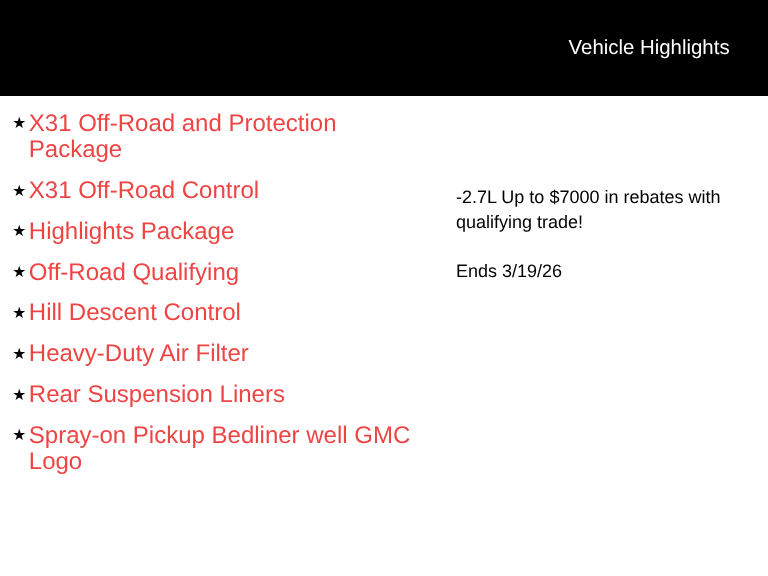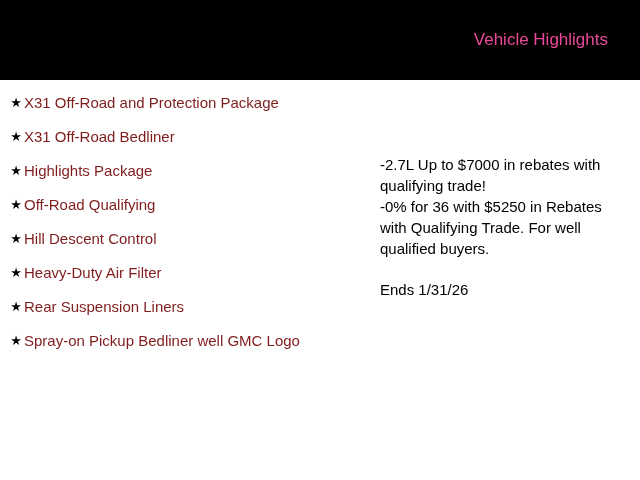--- a/index.html
+++ b/index.html
@@ -26,21 +26,21 @@
     left: 0;
     top: 0;
     width: 640px;
     height: 80px;
     background: #000000;
   }
   .header-title {
     position: absolute;
     right: 32px;
     top: 30px;
-    color: #ec4899;
+    color: #ffffff;
     font-size: 17px;
     line-height: 20px;
     white-space: nowrap;
   }
   .content {
     position: absolute;
     left: 0;
     top: 80px;
     width: 640px;
     height: 400px;
@@ -62,23 +62,23 @@
   .hl-bullet {
     flex: 0 0 auto;
     width: 16px;
     font-size: 13px;
     line-height: 22px;
     text-align: center;
     color: #000000;
   }
   .hl-text {
     flex: 1 1 auto;
-    font-size: 15px;
+    font-size: 20px;
     line-height: 22px;
-    color: #7f1d1d;
+    color: #ef4444;
   }
   .offers {
     position: absolute;
     left: 380px;
     top: 74px;
     width: 250px;
   }
   .offer-line {
     font-size: 15px;
     line-height: 21px;
@@ -104,21 +104,21 @@
 
     <div class="highlights">
 
       <div class="hl-item">
         <span class="hl-bullet">★</span>
         <span class="hl-text">X31 Off-Road and Protection Package</span>
       </div>
 
       <div class="hl-item">
         <span class="hl-bullet">★</span>
-        <span class="hl-text">X31 Off-Road Bedliner</span>
+        <span class="hl-text">X31 Off-Road Control</span>
       </div>
 
       <div class="hl-item">
         <span class="hl-bullet">★</span>
         <span class="hl-text">Highlights Package</span>
       </div>
 
       <div class="hl-item">
         <span class="hl-bullet">★</span>
         <span class="hl-text">Off-Road Qualifying</span>
@@ -141,18 +141,17 @@
 
       <div class="hl-item">
         <span class="hl-bullet">★</span>
         <span class="hl-text">Spray-on Pickup Bedliner well GMC Logo</span>
       </div>
 
     </div>
 
     <div class="offers">
       <div class="offer-line">-2.7L Up to $7000 in rebates with qualifying trade!</div>
-      <div class="offer-line">-0% for 36 with $5250 in Rebates with Qualifying Trade. For well qualified buyers.</div>
-      <div class="offer-end">Ends 1/31/26</div>
+      <div class="offer-end">Ends 3/19/26</div>
     </div>
 
   </div>
 </div>
 
 </body></html>

